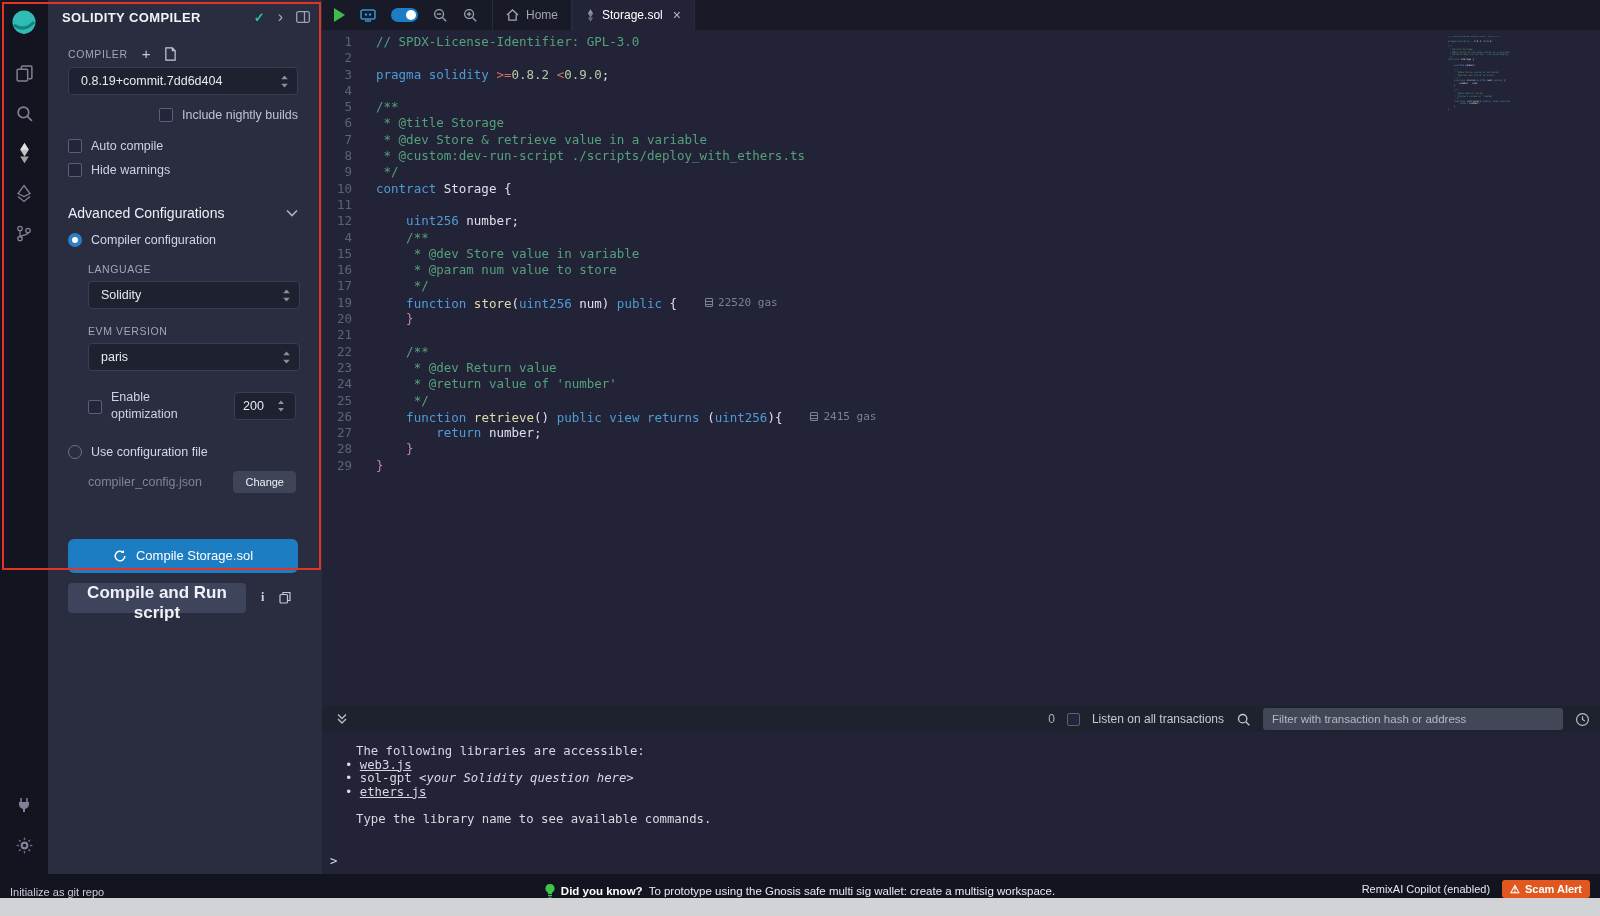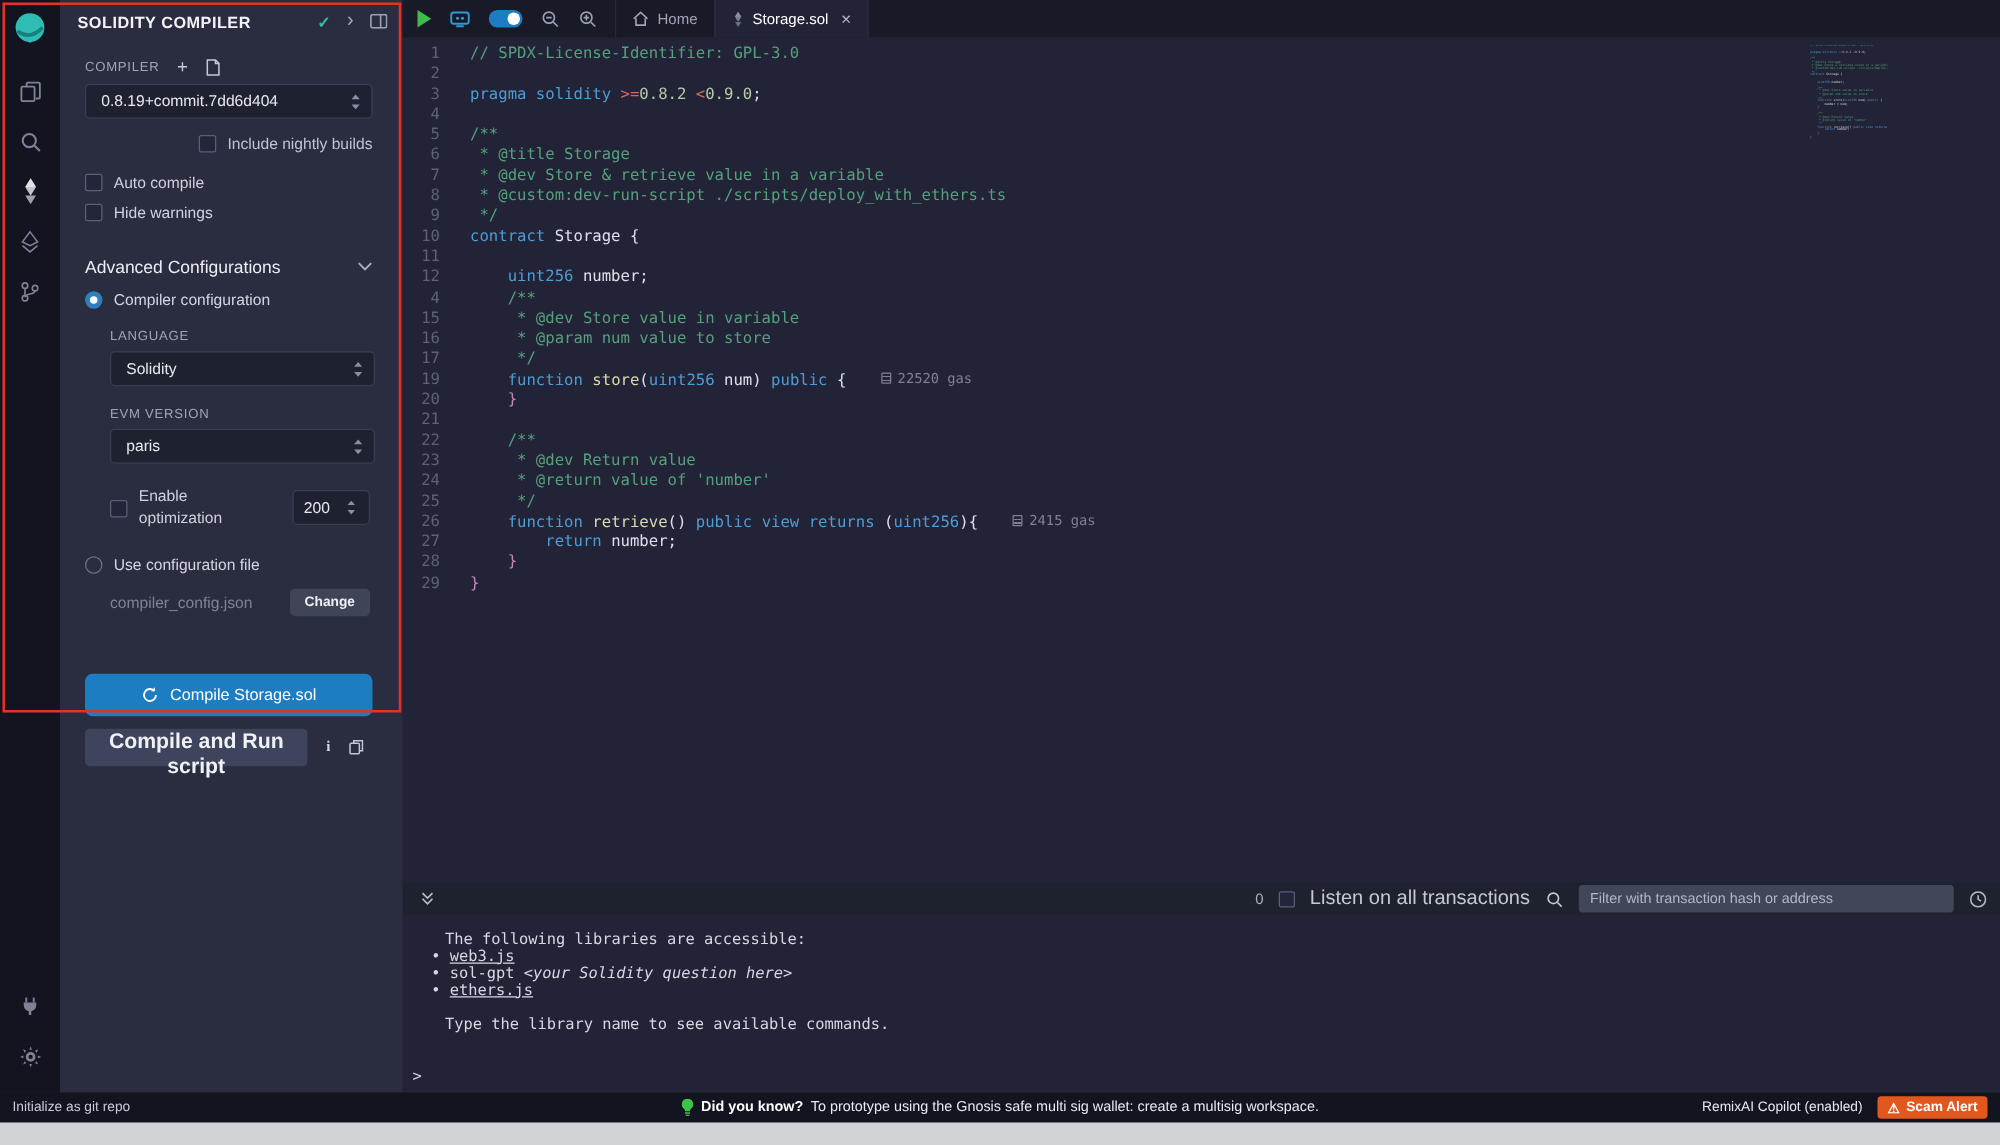--- a/index.html
+++ b/index.html
@@ -42,21 +42,21 @@
   .sec-label{margin-top:16px}
   .section .select{width:212px}
   .opt-row{display:flex;align-items:center;margin-top:18px;margin-left:20px}
   .opt-row .chk{margin-top:3px}
   .opt-label{font-size:12.5px;color:#cfd2de;width:86px;line-height:1.35;margin-left:9px}
   .num-input{margin-left:auto;width:62px;height:28px;background:#1e2130;border:1px solid #3a3e54;border-radius:4px;display:flex;align-items:center;padding:0 6px 0 8px;margin-right:2px}
   .num-input input{width:34px;background:transparent;border:none;outline:none;color:#e8e9f0;font-size:12.5px;font-family:"Liberation Sans",sans-serif}
   .cfgfile-radio{margin-top:22px}
   .cfgfile-row{display:flex;align-items:center;margin-top:12px;margin-left:20px}
   .cfgfile-name{font-size:12.5px;color:#7e8398}
-  .change-btn{margin-left:auto;background:#3f4557;border:none;color:#eef0f6;font-size:11px;font-weight:bold;border-radius:4px;padding:5px 12px;cursor:pointer;margin-right:2px}
+  .change-btn{margin-left:auto;background:#3f4557;border:none;color:#eef0f6;font-size:11px;font-weight:normal;border-radius:4px;padding:5px 12px;cursor:pointer;margin-right:2px}
   .compile-btn{margin-top:46px;width:230px;height:34px;background:#1d7dc2;border:none;border-radius:6px;color:#fff;font-size:13px;display:flex;align-items:center;justify-content:center;gap:9px;cursor:pointer;font-family:"Liberation Sans",sans-serif}
   .run-row{display:flex;align-items:center;margin-top:10px;gap:15px}
   .run-btn{width:178px;height:30px;background:#3e445b;border:none;border-radius:4px;color:#f0f1f7;font-size:17px;font-weight:bold;cursor:pointer;font-family:"Liberation Sans",sans-serif}
   .info-i{font-size:12px;color:#d4d6e2;font-family:"Liberation Serif",serif;font-weight:bold;cursor:pointer}
   .copy-ic{color:#c4c7d4;cursor:pointer;display:flex}
 
   
   .main{position:absolute;left:322px;right:0;top:0;height:874px;display:flex;flex-direction:column;background:#222336}
   .tabbar{height:30px;background:#181a27;display:flex;align-items:stretch;flex:none}
   .tb-icons{display:flex;align-items:center;gap:14px;padding:0 14px 0 12px}
@@ -85,33 +85,33 @@
   .gas{color:#7c8292;font-size:11px;margin-left:28px;display:inline-flex;align-items:center}
   .gas-ic{display:inline-block;width:8px;height:9px;border:1px solid #7c8292;border-radius:1px;margin-right:5px;background:repeating-linear-gradient(to bottom,transparent 0 2px,#7c8292 2px 3px)}
   .minimap{position:absolute;top:6px;right:90px;width:62px;font-size:2.4px;line-height:2.6px;opacity:.9;overflow:hidden;cursor:pointer}
   .minimap .cl{height:2.6px}
 
   
   .termbar{height:26px;background:#1e212e;display:flex;align-items:center;flex:none;padding:0 10px;color:#b8bcca}
   .collapse-ic{color:#b8bcca;display:flex;cursor:pointer;margin-left:4px}
   .termbar-right{margin-left:auto;display:flex;align-items:center;gap:12px}
   .tx-count{font-size:12px;color:#aab0c0}
-  .listen-label{font-size:16px;color:#c6c9d4}
+  .listen-label{font-size:12px;color:#c6c9d4}
   .filter-input{width:300px;height:22px;background:#414757;border:none;border-radius:3px;color:#e4e6ee;font-size:11.5px;padding:0 9px;outline:none;font-family:"Liberation Sans",sans-serif}
   .filter-input::placeholder{color:#b3b8c6}
   .terminal{height:142px;flex:none;background:#222336;font-family:"DejaVu Sans Mono",monospace;font-size:12.3px;line-height:13.6px;color:#d6d9e2;padding:13px 0 0 8px;overflow:hidden}
   .term-line{white-space:pre}
   .term-line.pad{padding-left:26px}
   .term-line.bullet{padding-left:15px}
   .t-link{text-decoration:underline;cursor:pointer}
   .t-italic{font-style:italic}
   .prompt{margin-top:28px;color:#d6d9e2}
 
   
-  .statusbar{position:absolute;left:0;right:0;bottom:18px;height:24px;background:#121420;display:flex;align-items:center;z-index:7;color:#c9ccd8;font-size:11px}
+  .statusbar{position:absolute;left:0;right:0;bottom:18px;height:24px;background:#121420;display:flex;align-items:flex-end;z-index:7;color:#c9ccd8;font-size:11px}
   .sb-left{padding-left:10px}
   .sb-center{position:absolute;left:0;right:0;display:flex;justify-content:center;align-items:center;gap:6px;color:#e8eaf2;font-size:11.5px;pointer-events:none}
   .sb-center b{color:#ffffff}
   .sb-right{margin-left:auto;display:flex;align-items:center;gap:12px;padding-right:10px;color:#e6e8f0}
   .scam{background:#e2571e;color:#fff;font-weight:bold;border-radius:3px;height:18px;display:flex;align-items:center;gap:5px;padding:0 8px;font-size:11px;cursor:pointer}
   .bottomstrip{position:absolute;left:0;right:0;bottom:0;height:18px;background:#d2d3d7;z-index:7}
 
   
   .annotation{position:absolute;left:2px;top:2px;width:319px;height:568px;border:2px solid #e13427;z-index:50;pointer-events:none}
 </style>

